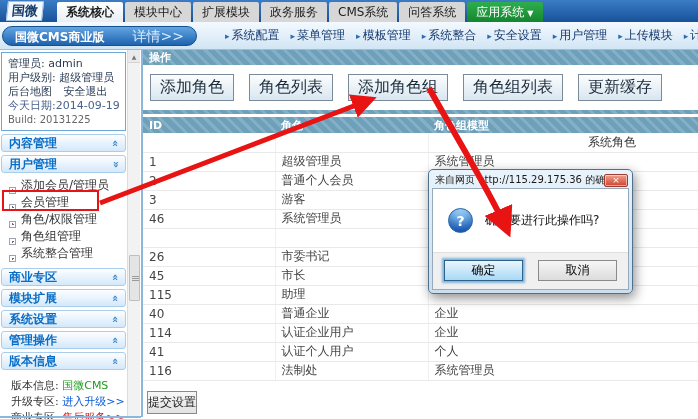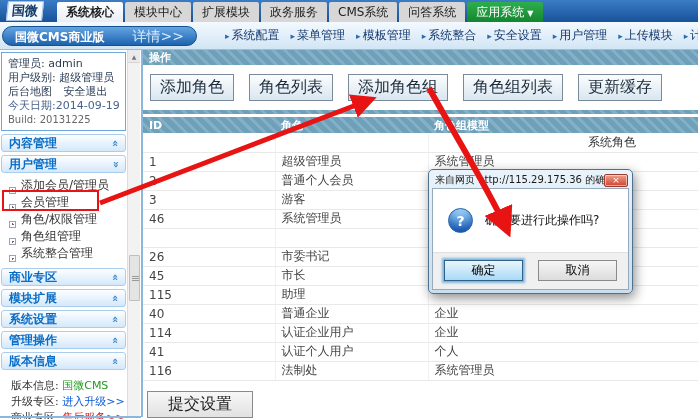--- a/index.html
+++ b/index.html
@@ -76,21 +76,21 @@
     background:linear-gradient(#fbfdfe,#d9e6f0); border:1px solid #7a8a99; cursor:pointer;
     font-family:inherit; }
   .thin-stripe { height:4px; margin-top:2px; }
   table.roles { width:100%; border-collapse:collapse; margin-top:3px; font-size:12px; color:#444; }
   table.roles th { height:16px; color:#fff; font-size:11px; font-weight:bold; text-align:left;
     padding-left:6px; }
   table.roles td { height:19px; border-bottom:1px solid #e9e9e9; padding-left:6px; }
   table.roles td.c1 { width:132px; border-right:1px solid #f0f0f0; }
   table.roles td.c2 { width:153px; border-right:1px solid #f0f0f0; }
   table.roles tr.cat td.c3 { text-align:right; padding-right:62px; color:#333; }
-  .submit-btn { margin:10px 0 0 4px; padding:2px 20px; font-size:16px; color:#222;
+  .submit-btn { margin:10px 0 0 4px; padding:2px 0; font-size:12px; color:#222;
     background:linear-gradient(#f7f7f7,#e2e2e2); border:1px solid #8a8a8a; cursor:pointer;
     font-family:inherit; }
   
   .dlg { position:absolute; left:428px; top:169px; width:205px; z-index:30;
     background:linear-gradient(#e9f3fb,#cadeef); border:1px solid #50718e; border-radius:5px;
     padding:2px 3px 3px 3px; box-shadow:2px 4px 12px rgba(0,0,0,.45); }
   .dlg-title { height:16px; display:flex; justify-content:space-between; align-items:center;
     padding:0 1px 0 3px; }
   .dlg-title .t { font-size:10px; color:#1a1a1a; white-space:nowrap; overflow:hidden; }
   .dlg-close { width:29px; height:13px; border-radius:2px; border:1px solid #9c3b2e;

